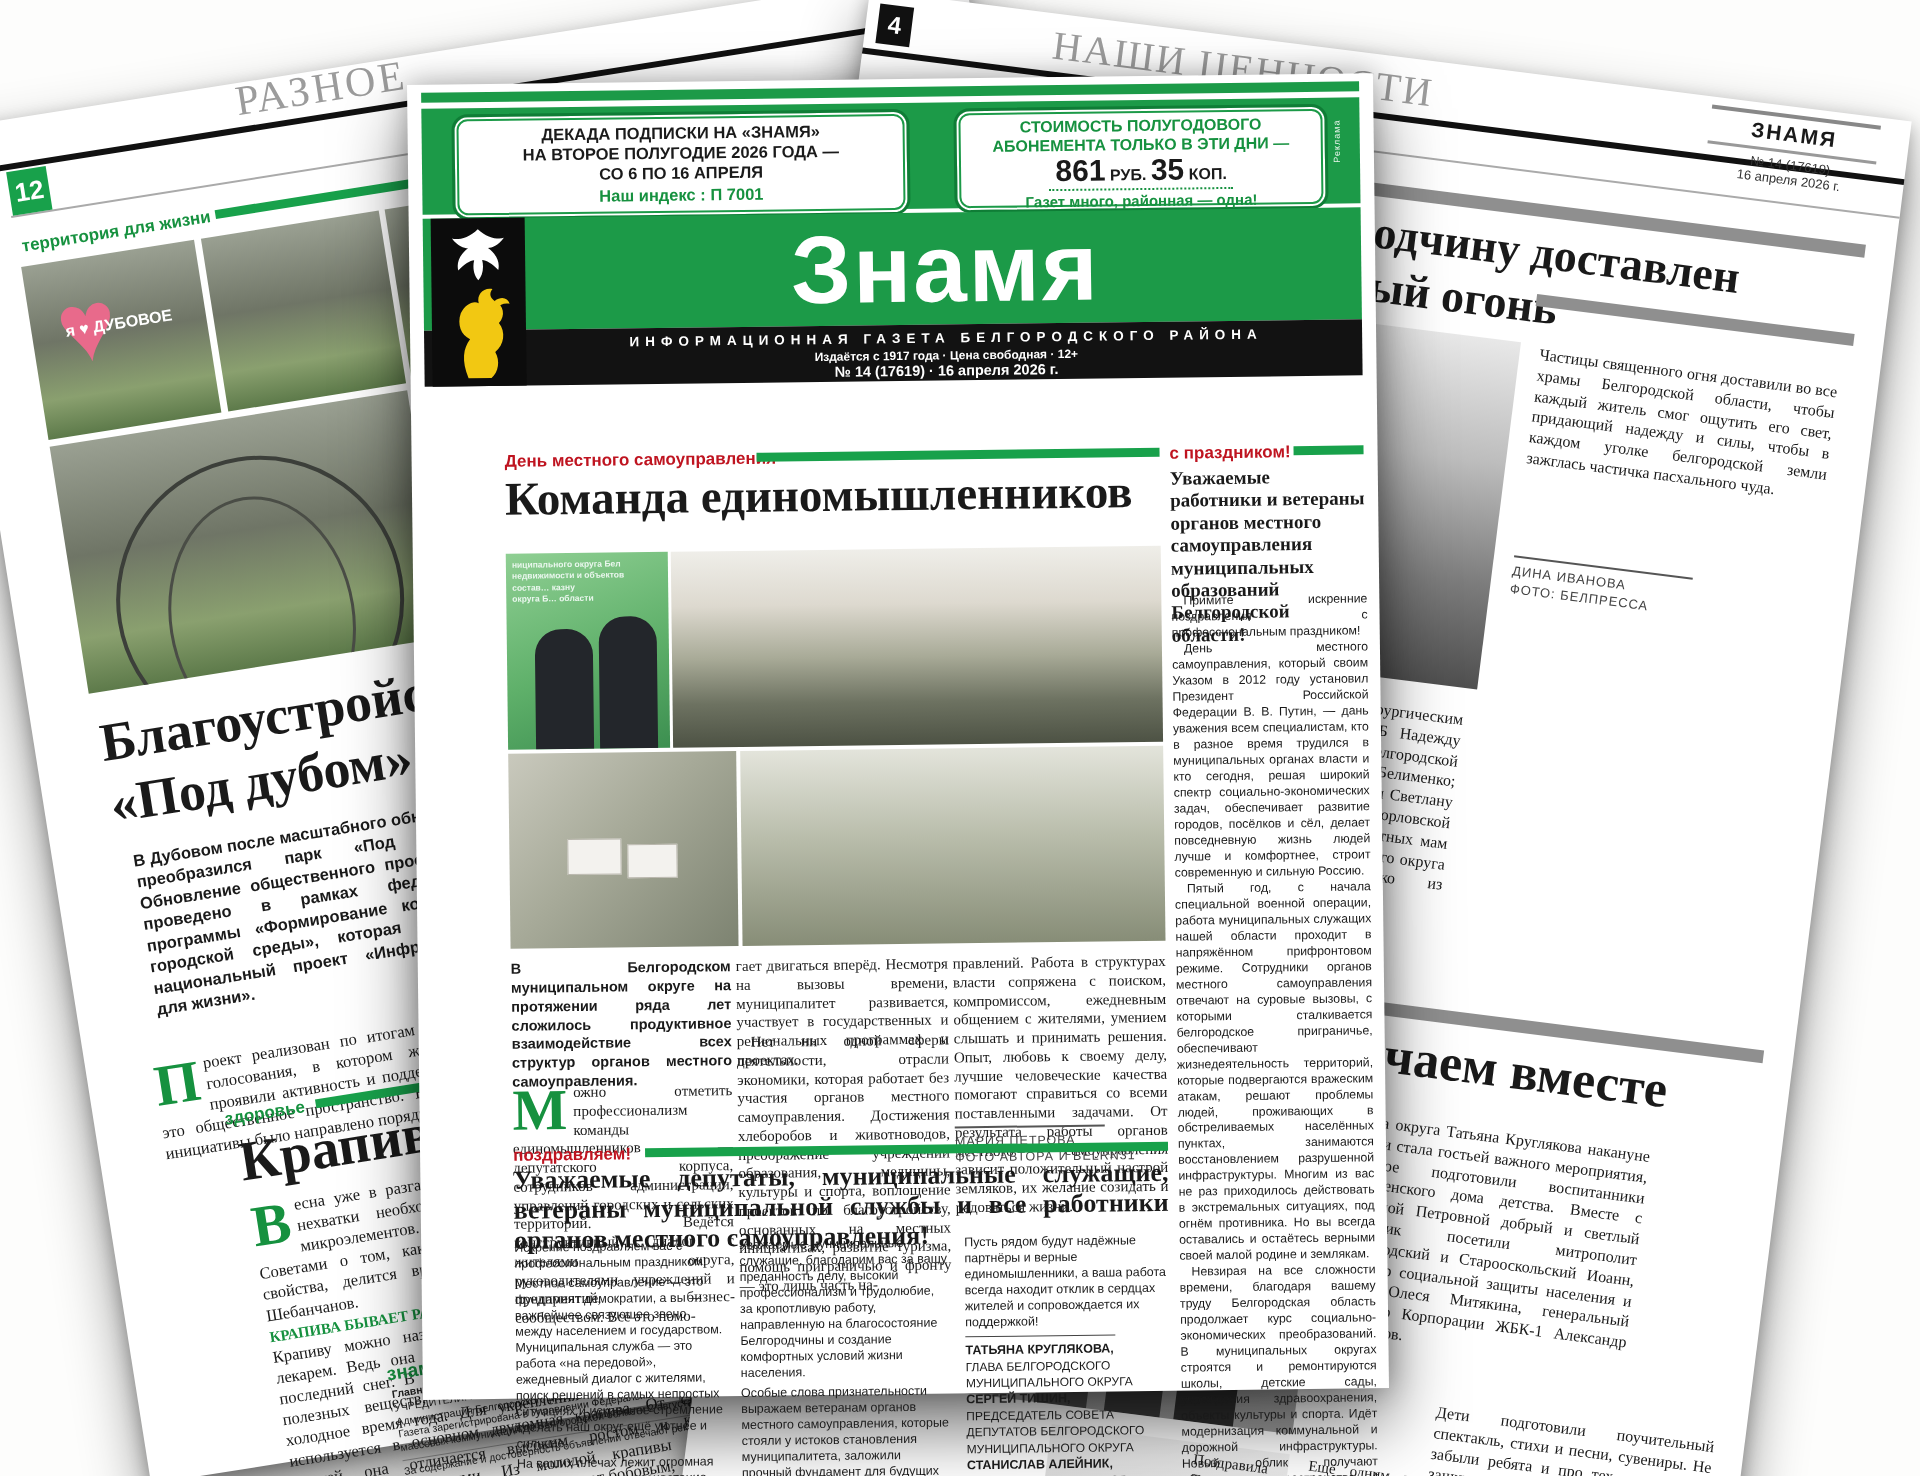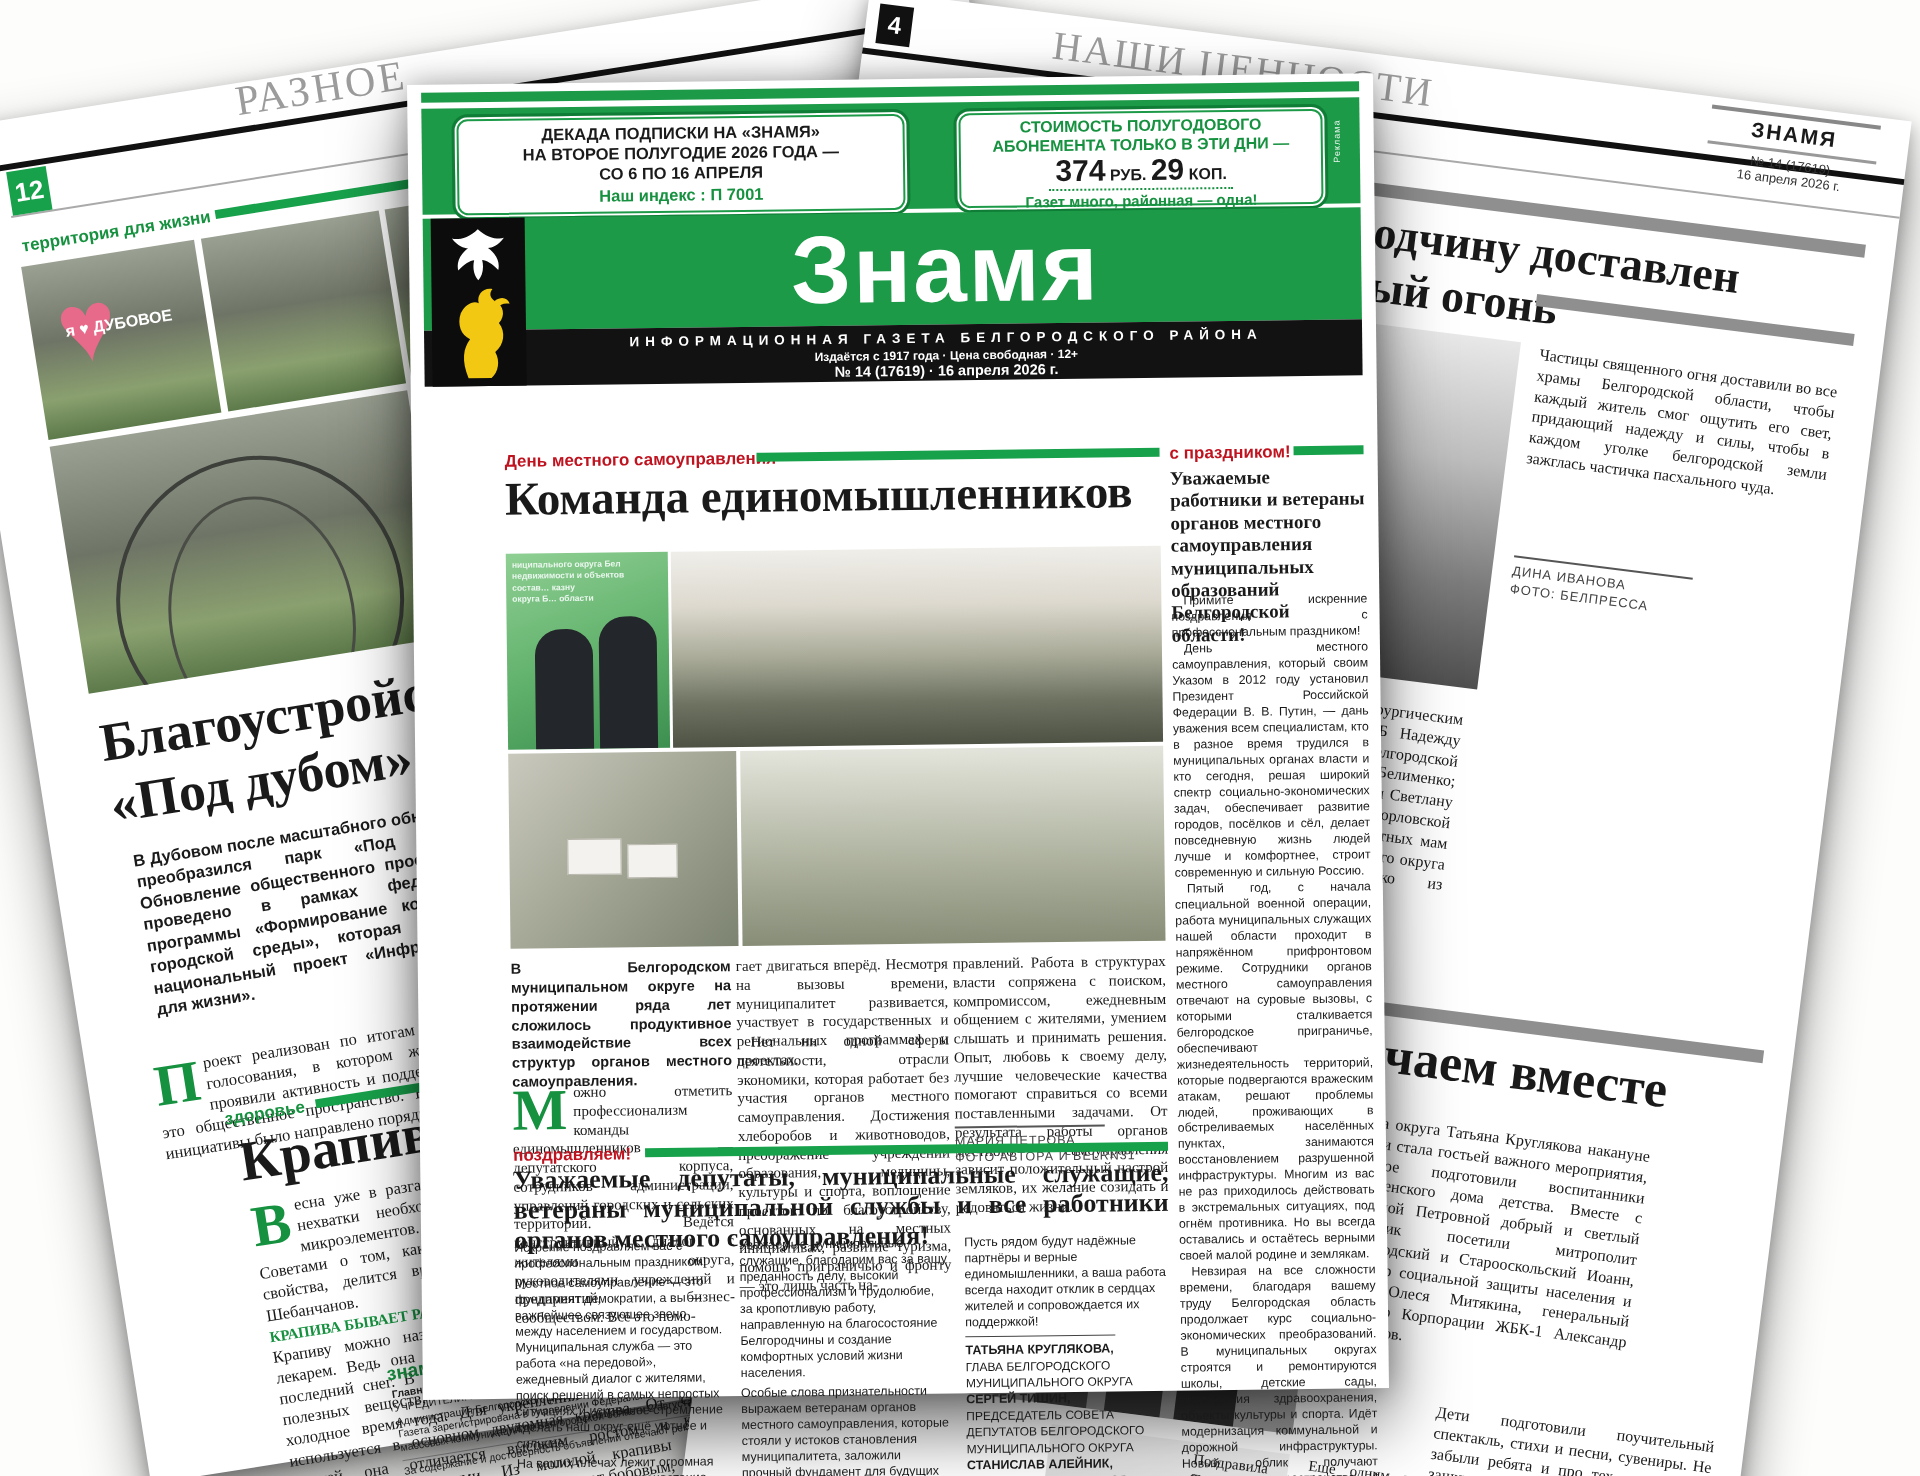--- a/index.html
+++ b/index.html
@@ -175,23 +175,23 @@
     <div class="abs promo-box" style="left:44px;top:30px;width:452px;height:92px;padding-top:8px;">
       <div class="pre" style="font-weight:bold;font-size:16.5px;line-height:1.22;">ДЕКАДА ПОДПИСКИ НА «ЗНАМЯ»
 НА ВТОРОЕ ПОЛУГОДИЕ 2026 ГОДА —
 СО 6 ПО 16 АПРЕЛЯ</div>
       <div style="font-weight:bold;font-size:16.5px;color:#16913f;margin-top:3px;">Наш индекс : П 7001</div>
     </div>
     <div class="abs promo-box" style="left:546px;top:30px;width:368px;height:92px;padding-top:7px;">
       <div class="pre" style="font-weight:bold;font-size:16px;line-height:1.2;color:#16913f;">СТОИМОСТЬ ПОЛУГОДОВОГО
 АБОНЕМЕНТА ТОЛЬКО В ЭТИ ДНИ —</div>
       <div style="display:inline-block;border-bottom:2px dotted #16913f;line-height:1;padding:1px 6px 3px;">
-        <span style="font-weight:bold;font-size:30px;">374</span>
+        <span style="font-weight:bold;font-size:30px;">861</span>
         <span style="font-weight:bold;font-size:16px;">РУБ.</span>
-        <span style="font-weight:bold;font-size:30px;">29</span>
+        <span style="font-weight:bold;font-size:30px;">35</span>
         <span style="font-weight:bold;font-size:16px;">КОП.</span>
       </div>
       <div style="font-weight:bold;font-size:15px;color:#16913f;margin-top:2px;">Газет много, районная — одна!</div>
     </div>
     <div class="abs" style="left:924px;top:46px;font-size:9px;color:#e9f5ec;writing-mode:vertical-rl;transform:rotate(180deg);letter-spacing:1px;">Реклама</div>
 
     <div class="abs" style="left:14px;top:134px;width:938px;height:112px;background:#1c9a48;"></div>
     <div class="abs" style="left:14px;top:246px;width:938px;height:56px;background:#121212;"></div>
     <div class="abs" style="left:22px;top:134px;width:94px;height:168px;background:#0c0c0c;">
       <span style="position:absolute;left:17px;top:8px;">

